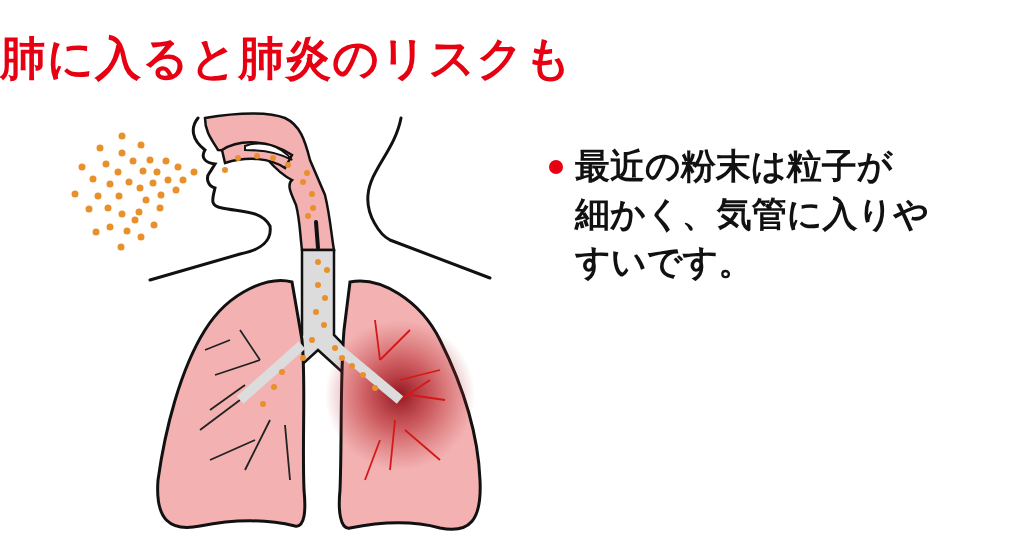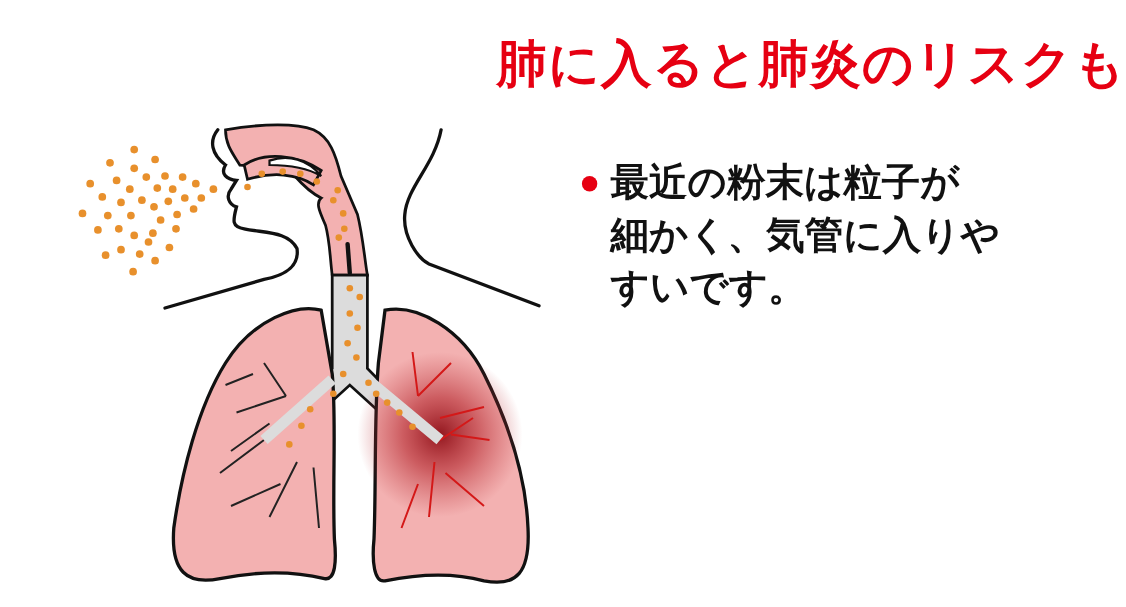--- a/index.html
+++ b/index.html
@@ -1,21 +1,21 @@
 <!DOCTYPE html>
 <html><head>
 <meta charset="utf-8">
 <style>
   html, body { margin:0; padding:0; }
   body { width:1024px; height:552px; background:#ffffff; position:relative; overflow:hidden;
          font-family:"DejaVu Sans", sans-serif; }
-  .title { position:absolute; left:0; top:28px; width:1024px; text-align:right;
+  .title { position:absolute; left:0; top:28px; width:1024px; text-align:left;
            font-size:46px; font-weight:bold; color:#e60012; letter-spacing:1px; line-height:60px; }
   .illus { position:absolute; left:60px; top:110px; width:460px; height:440px; }
-  .bullets { position:absolute; left:525px; top:142px; width:480px; }
+  .bullets { position:absolute; left:545px; top:142px; width:480px; }
   .bullet { position:relative; padding-left:30px; margin-bottom:10px; }
   .bullet-dot { position:absolute; left:4px; top:18px; width:14px; height:14px; border-radius:50%; background:#e60012; }
   .bullet-text { font-size:35px; font-weight:bold; color:#111; line-height:48px; white-space:pre-line; }
 </style>
 </head>
 <body>
 
 <div class="title">肺に入ると肺炎のリスクも</div>
 
 <div class="illus">

